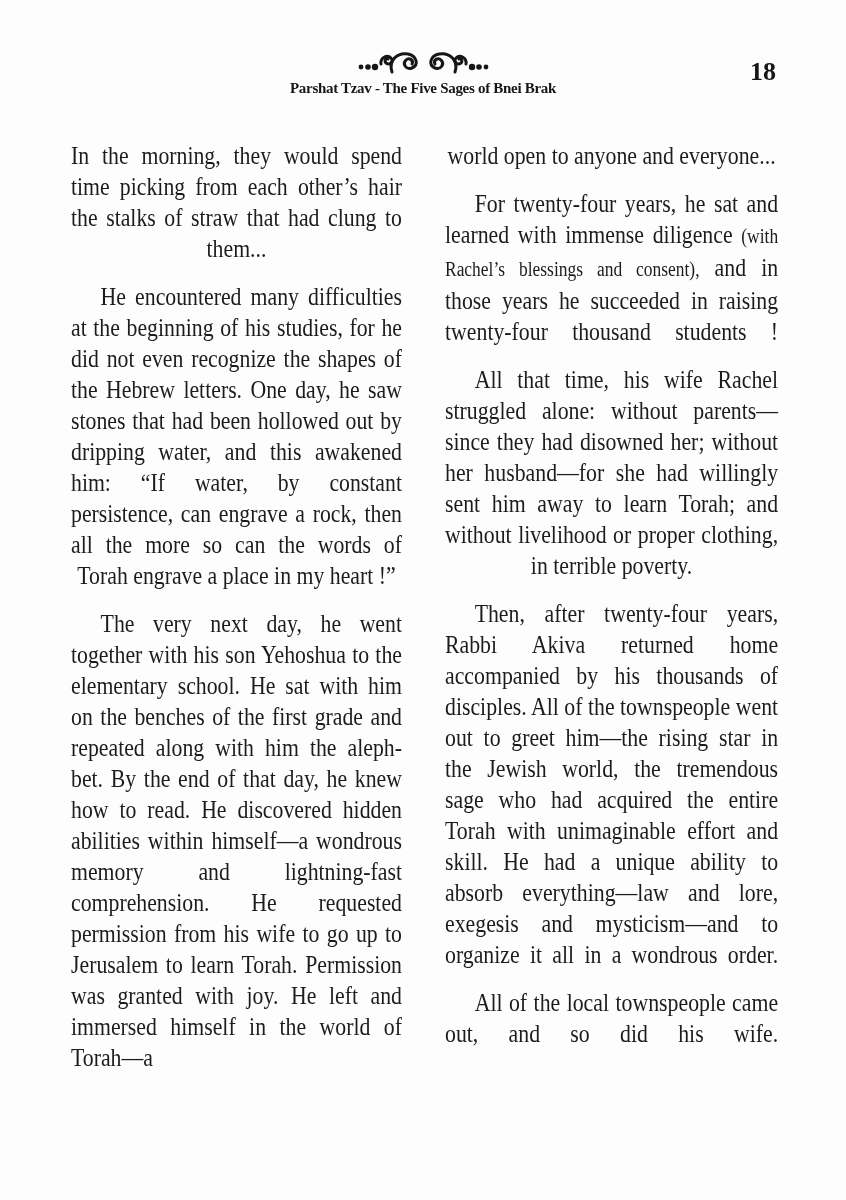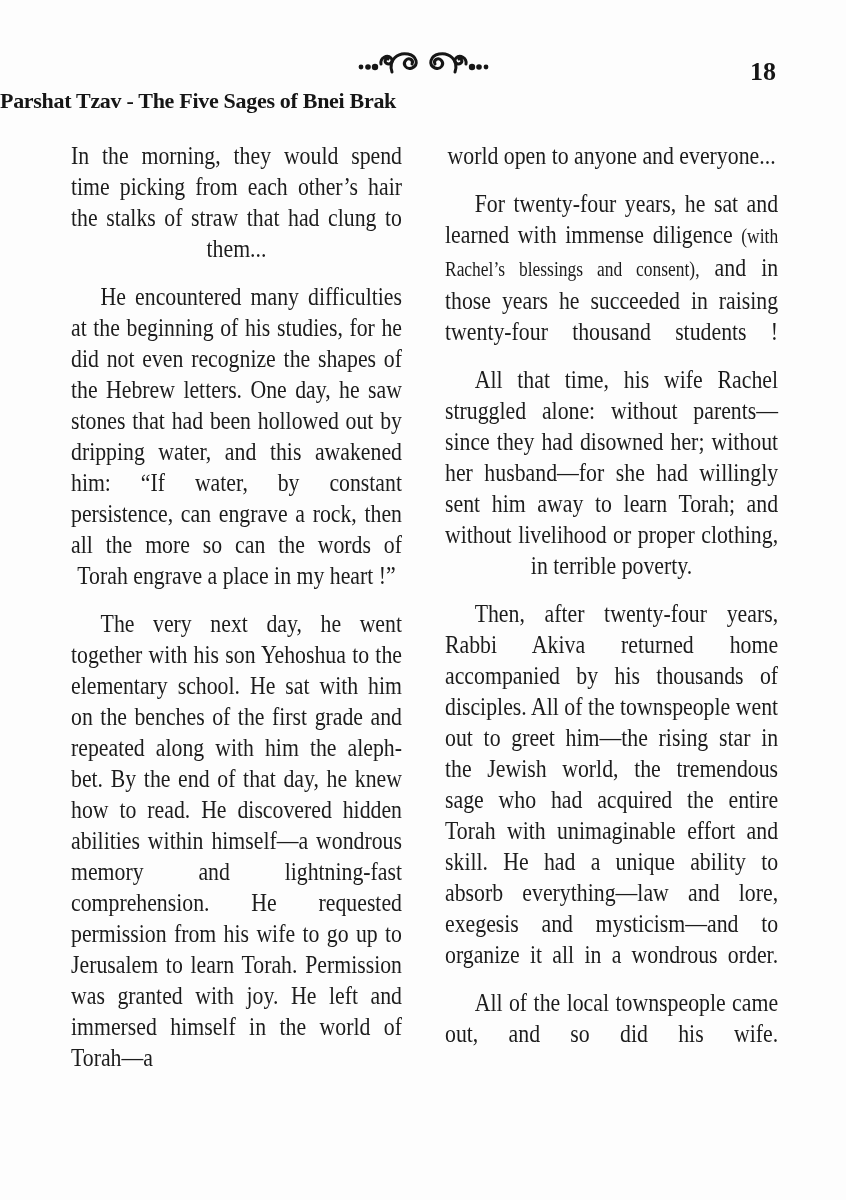--- a/index.html
+++ b/index.html
@@ -22,22 +22,23 @@
   .book-title {
     margin: 0;
     font-size: 36px; font-weight: bold; letter-spacing: -1px;
     white-space: nowrap;
     color: #161616;
   }
   .orn { display: inline-flex; align-items: center; color: #161616; }
   .orn svg { display: block; }
   .orn.flip svg { transform: scaleX(-1); }
   .subtitle {
-    margin-top: 10px;
-    font-size: 22px; font-weight: bold; letter-spacing: -0.3px;
+    margin-top: 2px;
+    text-align: center;
+    font-size: 15px; font-weight: bold; letter-spacing: -0.3px;
     color: #161616;
   }
   .page-number {
     position: absolute; top: 57px; right: 70px;
     font-size: 26px; font-weight: bold;
     color: #161616;
   }
   
   .col {
     position: absolute; top: 140px;

